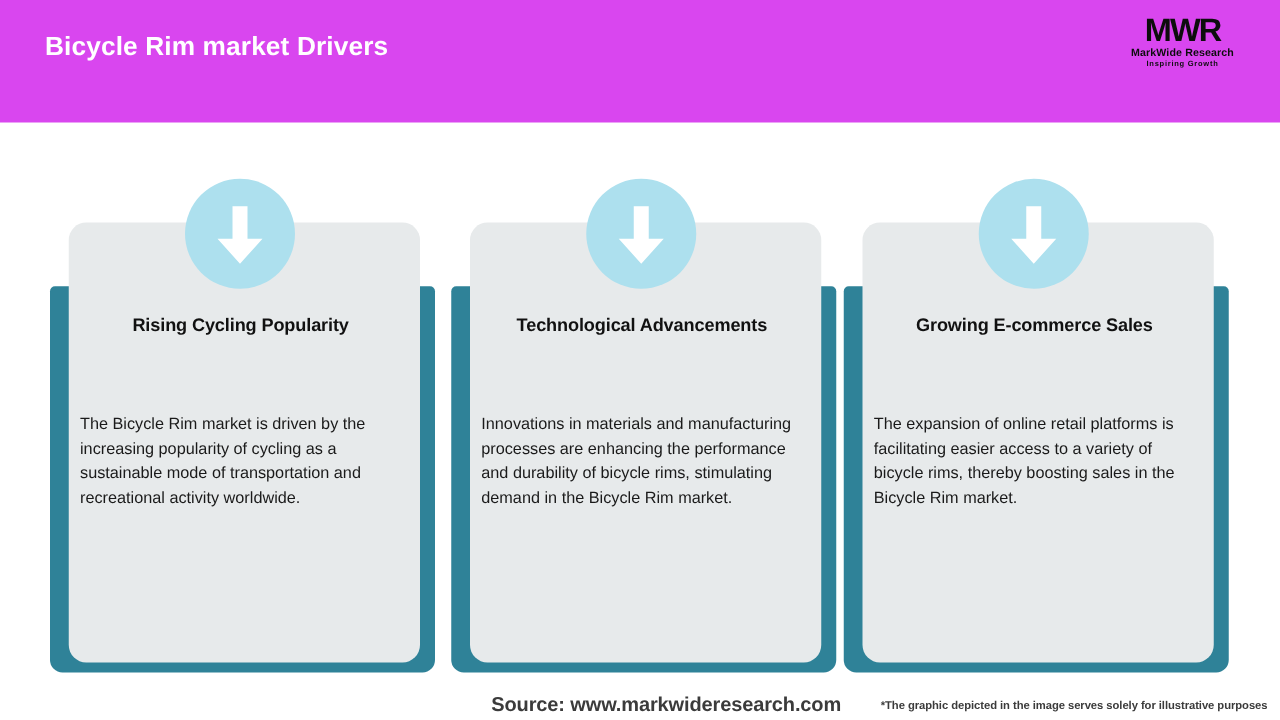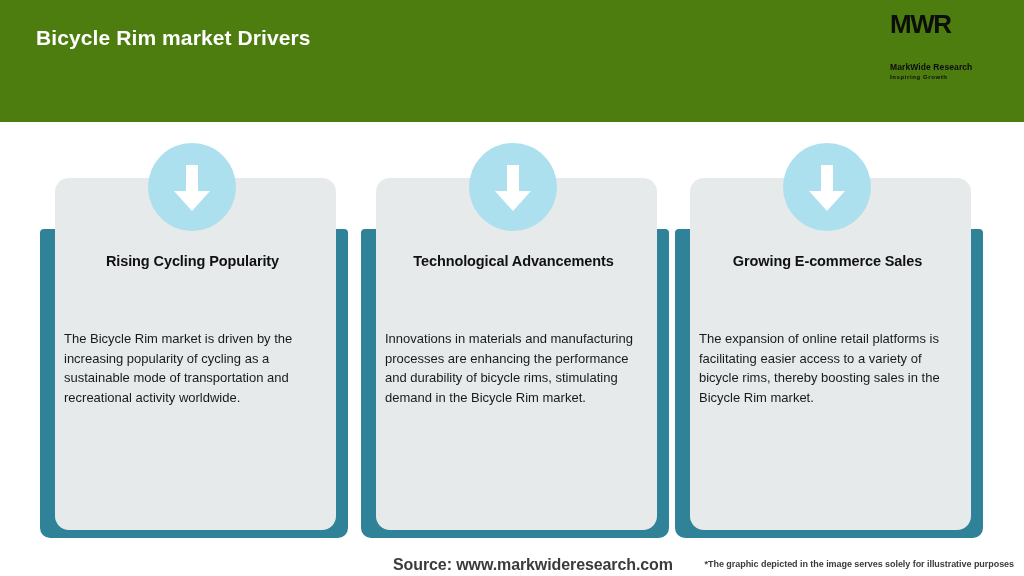--- a/index.html
+++ b/index.html
@@ -14,56 +14,56 @@
     font-family: "Liberation Sans", sans-serif;
     background: #ffffff;
     position: relative;
   }
 
   
   .header-bar {
     position: absolute;
     left: 0; top: 0;
     width: 1024px;
-    height: 122px;
-    background: #4d7c0f;
+    height: 98px;
+    background: #d946ef;
   }
   .header-title {
     position: absolute;
     left: 36px;
     top: 26px;
     font-size: 21px;
     font-weight: bold;
     color: #ffffff;
     letter-spacing: 0.1px;
   }
 
   
   .logo {
     position: absolute;
     right: 22px;
     top: 11px;
     width: 112px;
     height: 50px;
+    text-align: center;
   }
   .logo-mark {
     font-size: 26px;
     font-weight: bold;
     color: #0d0d0d;
     letter-spacing: -1.5px;
     line-height: 26px;
     font-family: "Liberation Sans", sans-serif;
   }
   .logo-name {
     font-size: 8.5px;
     font-weight: bold;
     color: #0d0d0d;
     line-height: 11px;
     letter-spacing: 0.1px;
-    margin-top: 25px;
   }
   .logo-tag {
     font-size: 6px;
     font-weight: bold;
     color: #0d0d0d;
     line-height: 9px;
     letter-spacing: 0.6px;
   }
 
   

